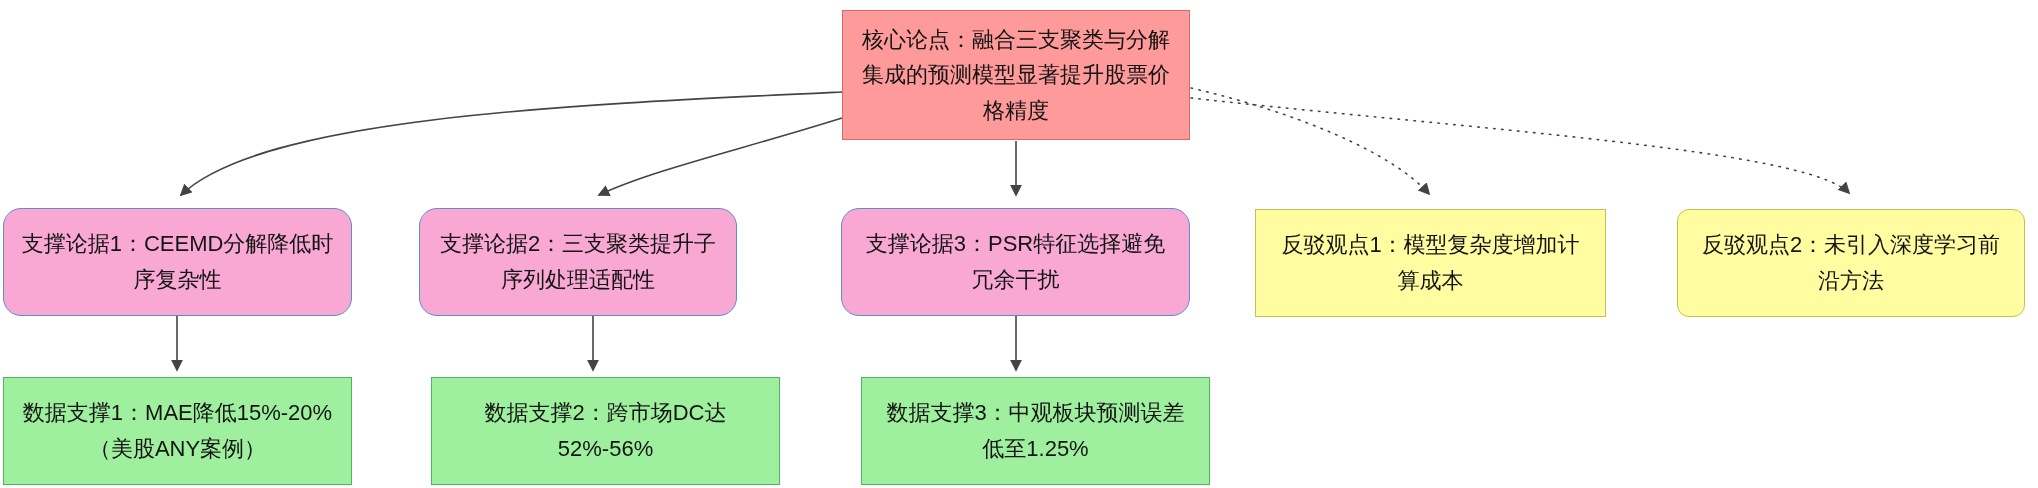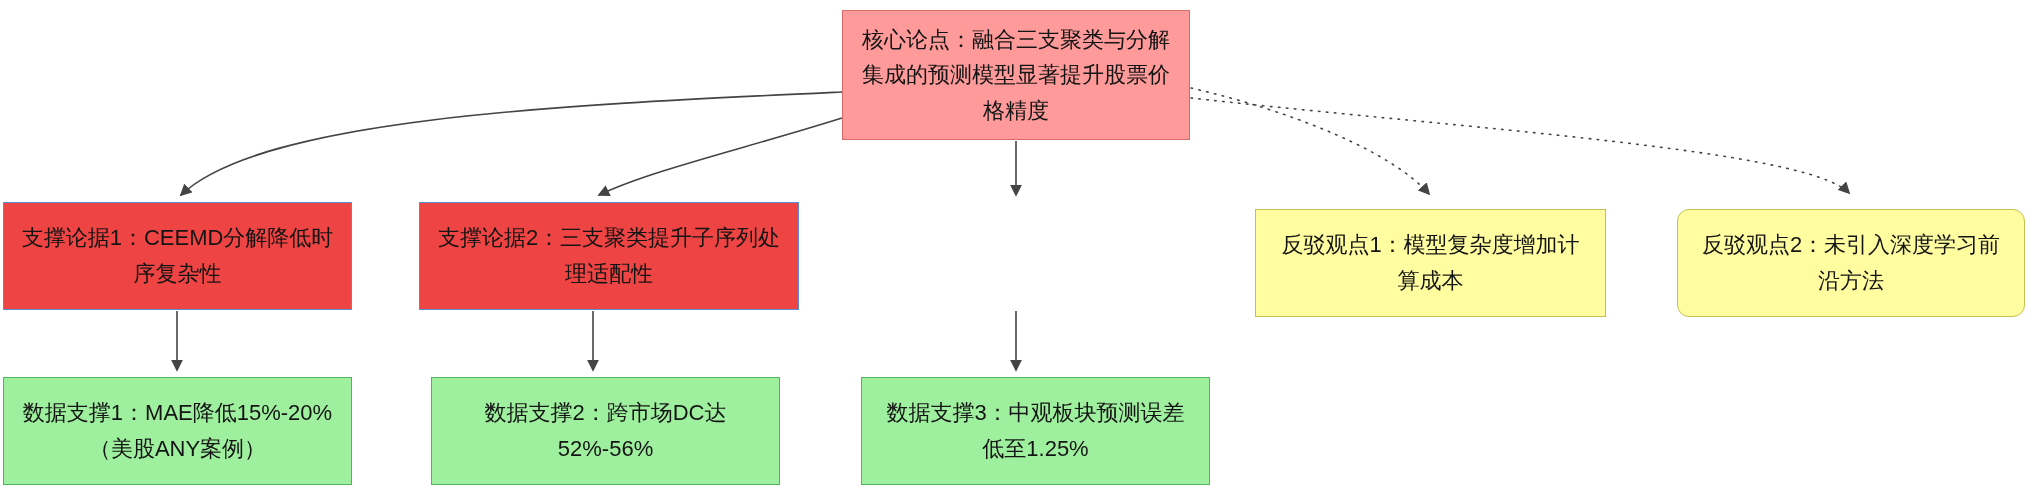--- a/index.html
+++ b/index.html
@@ -43,33 +43,33 @@
     line-height: 1.62;
     color: #141414;
     padding: 6px 16px;
     border: 1.6px solid #888;
   }
   .node-core {
     left: 842px; top: 10px; width: 348px; height: 130px;
     background: #ff9a9a; border-color: #d96a6a;
   }
   .node-support {
-    background: #ef4444; border-color: #5b8dd1;
-    top: 202px; height: 108px;
+    background: #f9a8d4; border-color: #5b8dd1;
+    top: 208px; height: 108px; border-radius: 18px;
   }
   .node-rebuttal {
     background: #fffda0; border-color: #c2c254;
     top: 209px; height: 108px;
   }
   .node-evidence {
     background: #9ef09e; border-color: #52b45c;
     top: 377px; height: 108px;
   }
   .pos-s1 { left: 3px;    width: 349px; }
-  .pos-s2 { left: 419px;  width: 380px; }
+  .pos-s2 { left: 419px;  width: 318px; }
   .pos-s3 { left: 841px;  width: 349px; }
   .pos-r1 { left: 1255px; width: 351px; }
   .pos-r2 { left: 1677px; width: 348px; border-radius: 12px; }
   .pos-d1 { left: 3px;    width: 349px; }
   .pos-d2 { left: 419px;  width: 349px; margin-left: 12px; }
   .pos-d3 { left: 861px;  width: 349px; }
 </style>
 </head>
 <body>
 
@@ -97,20 +97,23 @@
   <div class="node node-core">
     <span>核心论点：融合三支聚类与分解集成的预测模型显著提升股票价格精度</span>
   </div>
 
   <div class="node node-support pos-s1">
     <span>支撑论据1：CEEMD分解降低时序复杂性</span>
   </div>
   <div class="node node-support pos-s2">
     <span>支撑论据2：三支聚类提升子序列处理适配性</span>
   </div>
+  <div class="node node-support pos-s3">
+    <span>支撑论据3：PSR特征选择避免冗余干扰</span>
+  </div>
 
   <div class="node node-rebuttal pos-r1">
     <span>反驳观点1：模型复杂度增加计算成本</span>
   </div>
   <div class="node node-rebuttal pos-r2">
     <span>反驳观点2：未引入深度学习前沿方法</span>
   </div>
 
   <div class="node node-evidence pos-d1">
     <span>数据支撑1：MAE降低15%-20%（美股ANY案例）</span>

